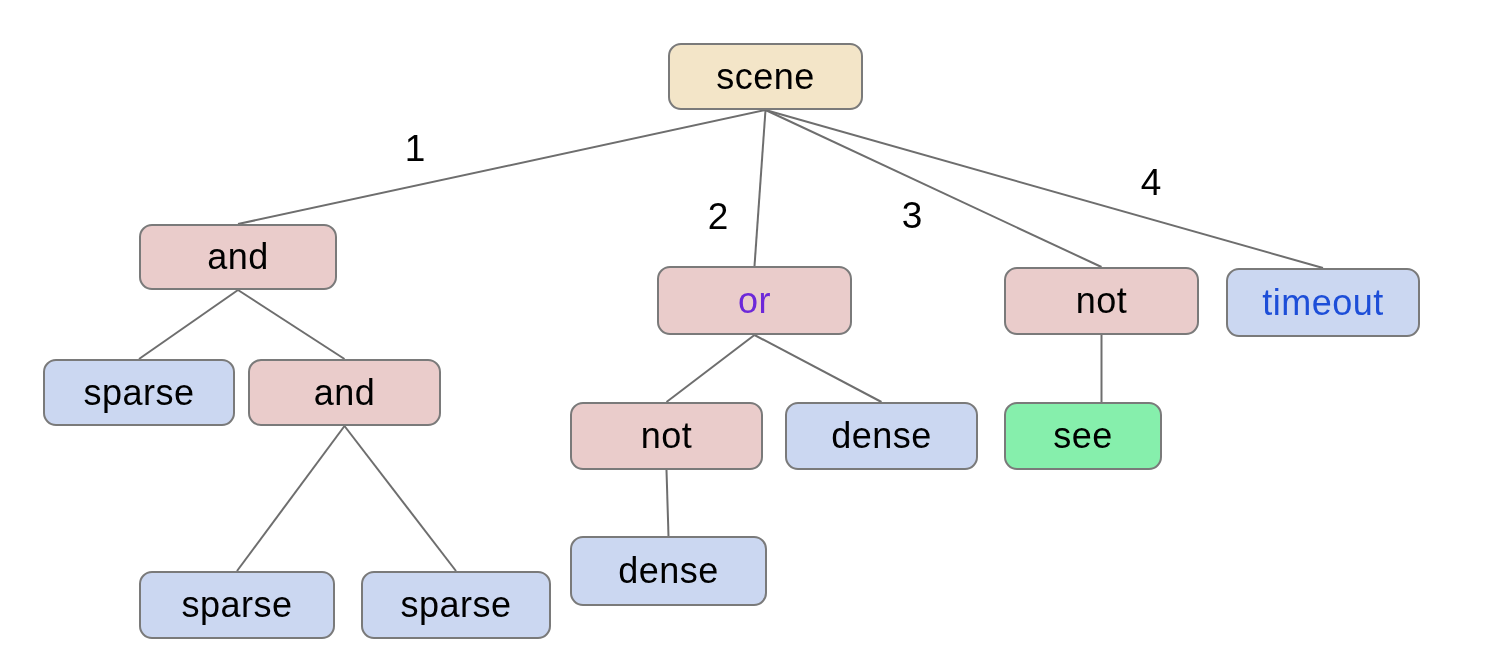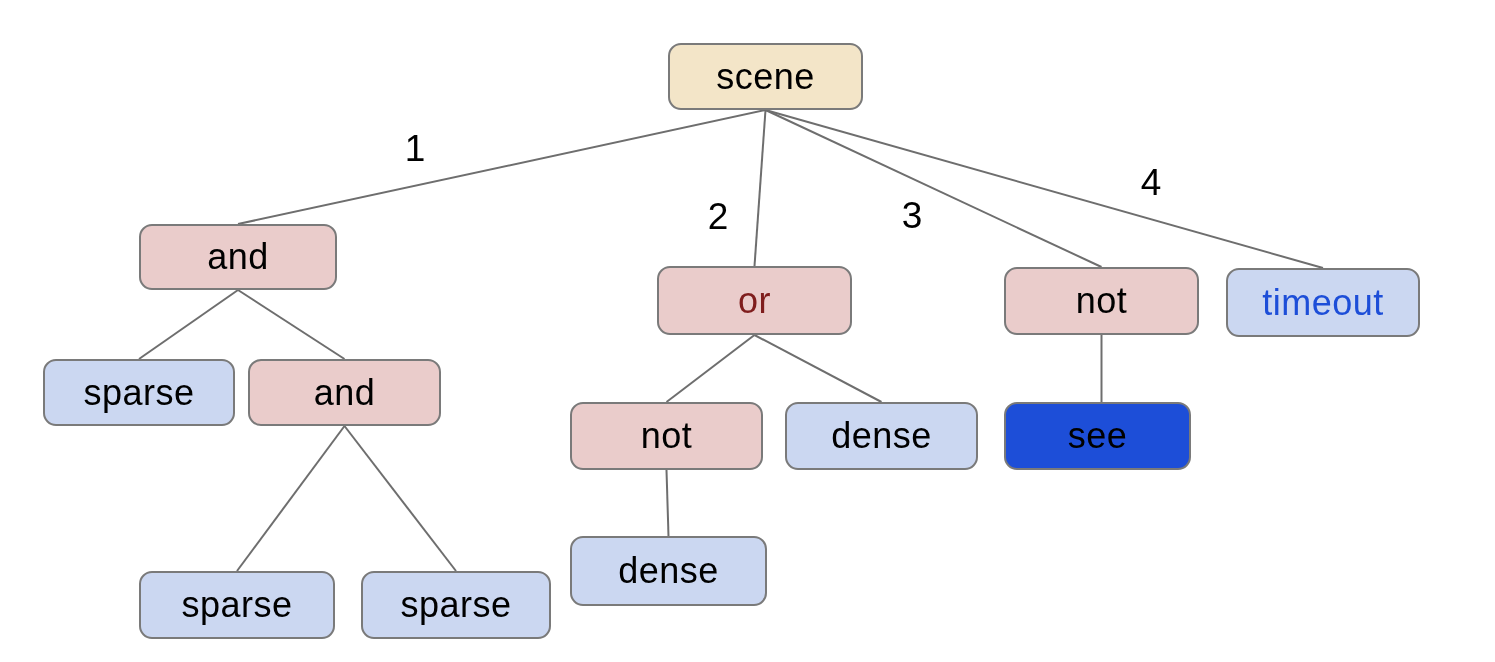--- a/index.html
+++ b/index.html
@@ -63,42 +63,42 @@
 <div class="edge-label" style="left: 415px; top: 149px;">1</div>
     <div class="edge-label" style="left: 718px; top: 217px;">2</div>
     <div class="edge-label" style="left: 912px; top: 216px;">3</div>
     <div class="edge-label" style="left: 1151px; top: 183px;">4</div>
     <div class="node root" style="left: 668px; top: 43px; width: 195px; height: 67px; background: rgb(243, 229, 200); border-color: rgb(122, 122, 122); color: rgb(0, 0, 0);">
       <span>scene</span>
     </div>
     <div class="node operator" style="left: 139px; top: 224px; width: 198px; height: 66px; background: rgb(234, 204, 203); border-color: rgb(122, 122, 122); color: rgb(0, 0, 0);">
       <span>and</span>
     </div>
-    <div class="node operator" style="left: 657px; top: 266px; width: 195px; height: 69px; background: rgb(234, 204, 203); border-color: rgb(122, 122, 122); color: #7f1d1d;">
+    <div class="node operator" style="left: 657px; top: 266px; width: 195px; height: 69px; background: rgb(234, 204, 203); border-color: rgb(122, 122, 122); color: #6d28d9;">
       <span>or</span>
     </div>
     <div class="node operator" style="left: 1004px; top: 267px; width: 195px; height: 68px; background: rgb(234, 204, 203); border-color: rgb(122, 122, 122); color: rgb(0, 0, 0);">
       <span>not</span>
     </div>
     <div class="node leaf" style="left: 1226px; top: 268px; width: 194px; height: 69px; background: rgb(203, 215, 241); border-color: rgb(122, 122, 122); color: #1d4ed8;">
       <span>timeout</span>
     </div>
     <div class="node leaf" style="left: 43px; top: 359px; width: 192px; height: 67px; background: rgb(203, 215, 241); border-color: rgb(122, 122, 122); color: rgb(0, 0, 0);">
       <span>sparse</span>
     </div>
     <div class="node operator" style="left: 248px; top: 359px; width: 193px; height: 67px; background: rgb(234, 204, 203); border-color: rgb(122, 122, 122); color: rgb(0, 0, 0);">
       <span>and</span>
     </div>
     <div class="node operator" style="left: 570px; top: 402px; width: 193px; height: 68px; background: rgb(234, 204, 203); border-color: rgb(122, 122, 122); color: rgb(0, 0, 0);">
       <span>not</span>
     </div>
     <div class="node leaf" style="left: 785px; top: 402px; width: 193px; height: 68px; background: rgb(203, 215, 241); border-color: rgb(122, 122, 122); color: rgb(0, 0, 0);">
       <span>dense</span>
     </div>
-    <div class="node leaf" style="left: 1004px; top: 402px; width: 187px; height: 68px; background: #1d4ed8; border-color: rgb(122, 122, 122); color: rgb(0, 0, 0);">
+    <div class="node leaf" style="left: 1004px; top: 402px; width: 158px; height: 68px; background: #86efac; border-color: rgb(122, 122, 122); color: rgb(0, 0, 0);">
       <span>see</span>
     </div>
     <div class="node leaf" style="left: 139px; top: 571px; width: 196px; height: 68px; background: rgb(203, 215, 241); border-color: rgb(122, 122, 122); color: rgb(0, 0, 0);">
       <span>sparse</span>
     </div>
     <div class="node leaf" style="left: 361px; top: 571px; width: 190px; height: 68px; background: rgb(203, 215, 241); border-color: rgb(122, 122, 122); color: rgb(0, 0, 0);">
       <span>sparse</span>
     </div>
     <div class="node leaf" style="left: 570px; top: 536px; width: 197px; height: 70px; background: rgb(203, 215, 241); border-color: rgb(122, 122, 122); color: rgb(0, 0, 0);">
       <span>dense</span>

